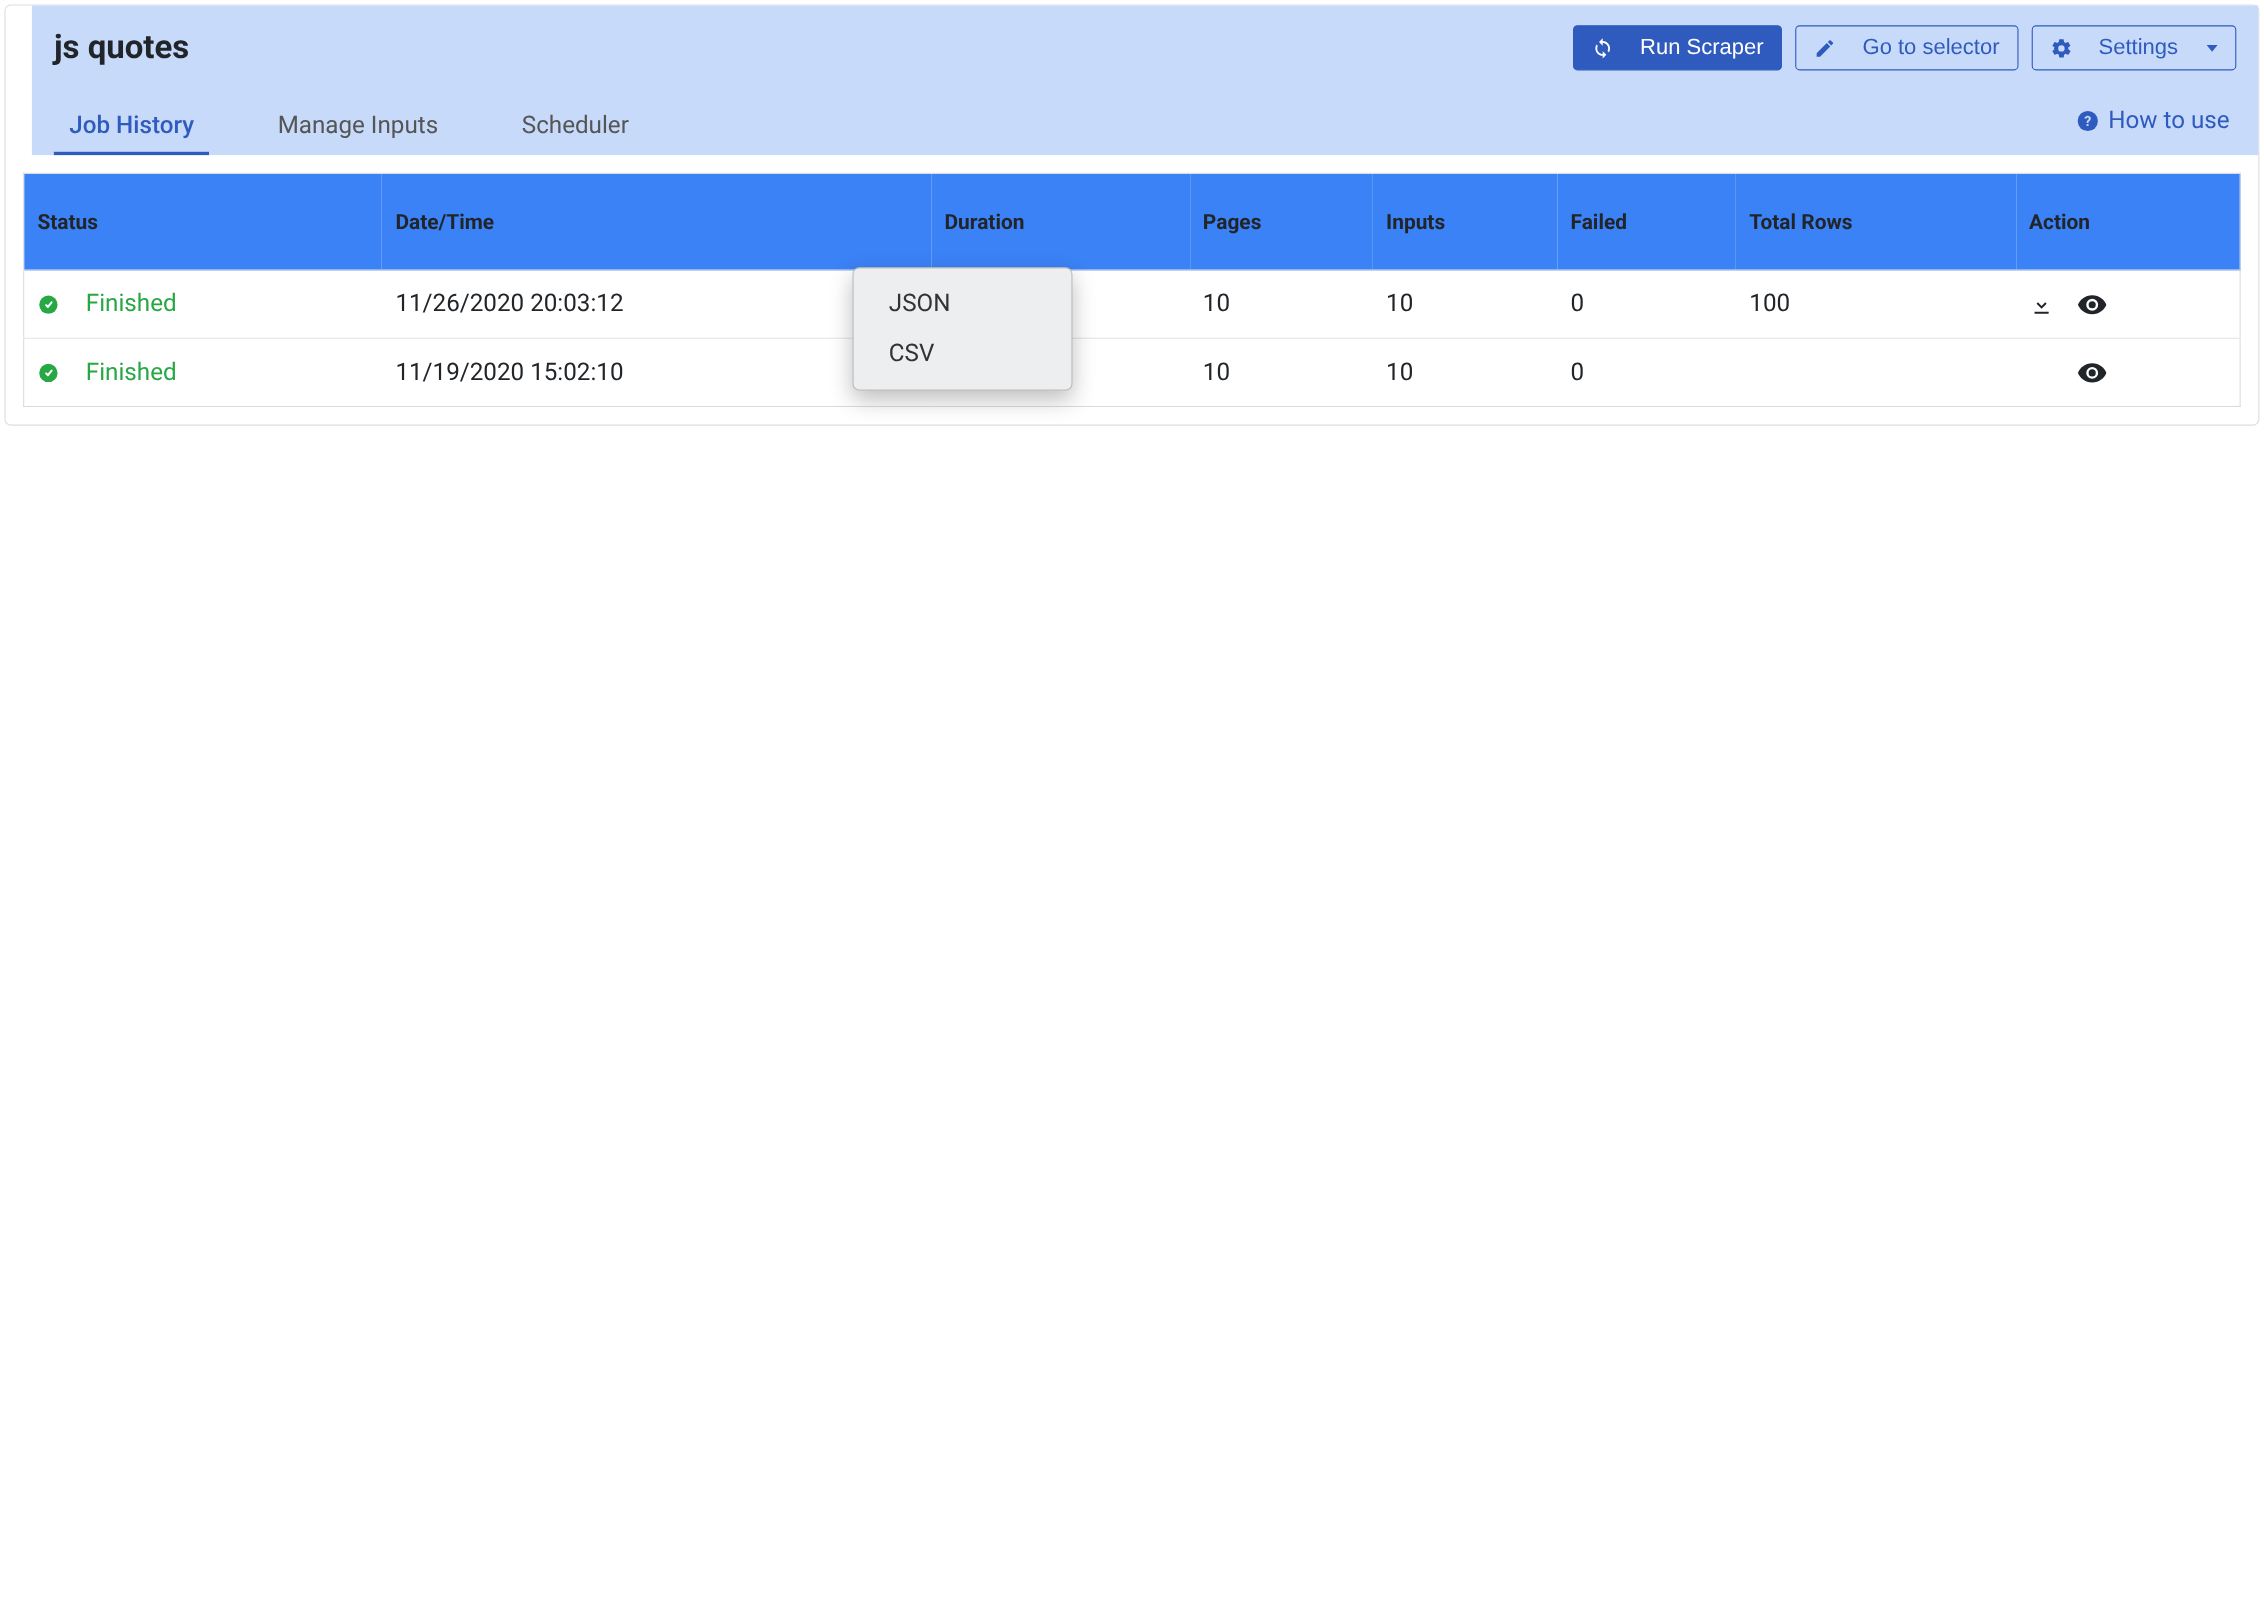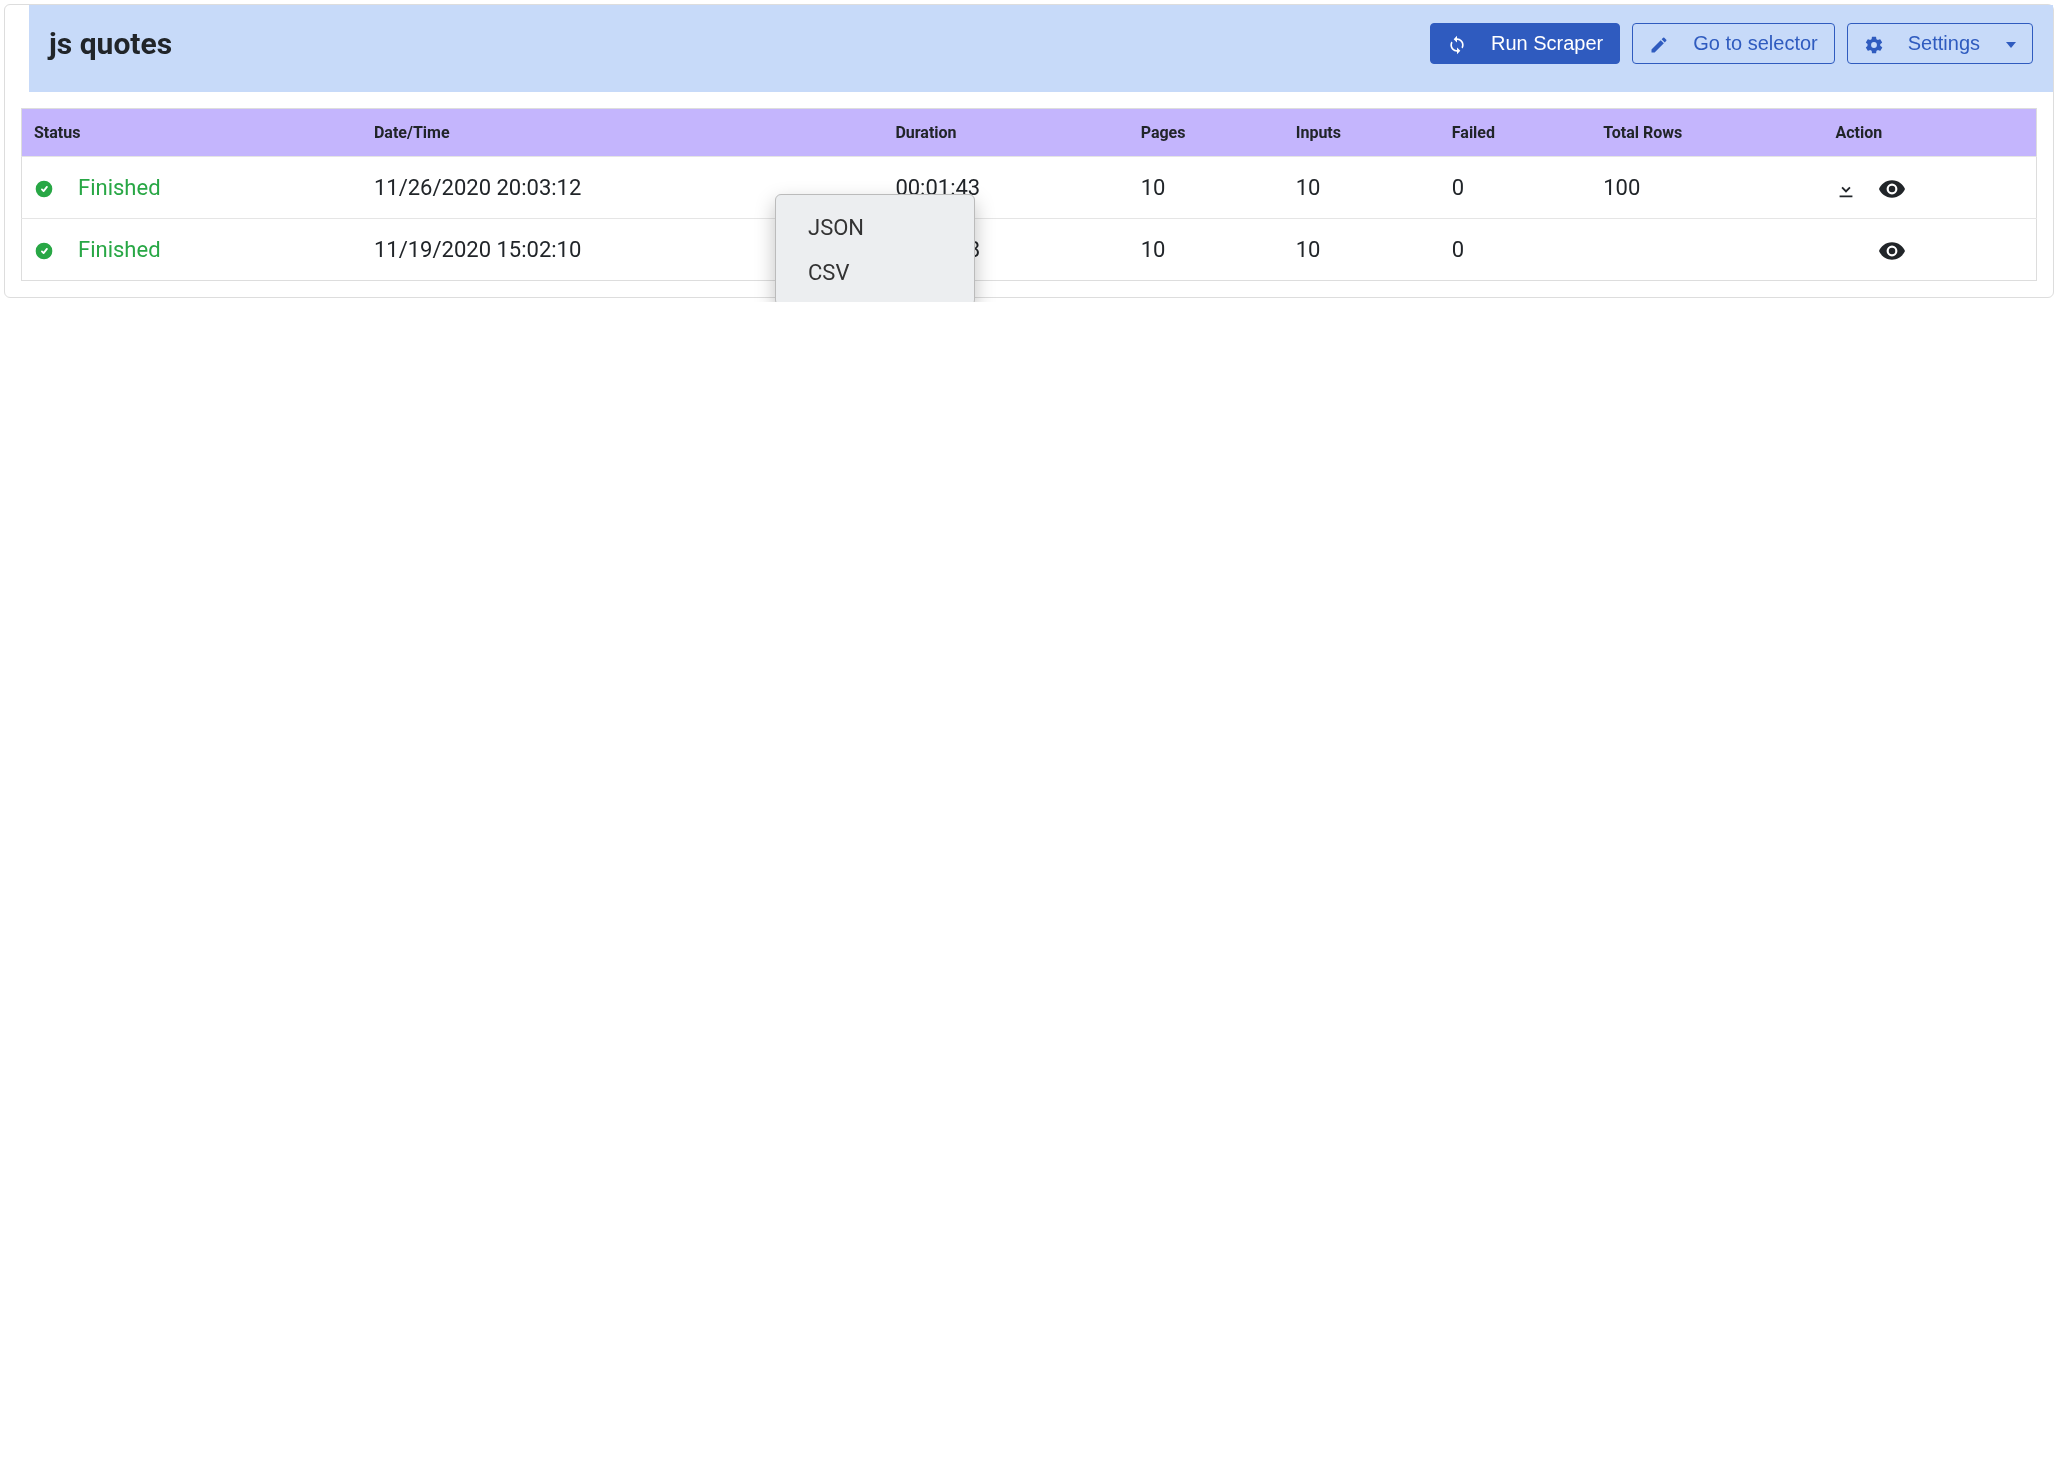--- a/index.html
+++ b/index.html
@@ -98,25 +98,25 @@
     padding: 16px;
     position: relative;
     overflow: visible;
   }
   table {
     width: 100%;
     border-collapse: collapse;
     border: 1px solid #ddd;
   }
   thead th {
-    background: #c4b5fd;
+    background: #3b82f6;
     text-align: left;
     font-weight: 700;
-    padding: 14px 12px;
-    font-size: 16px;
+    padding: 32px 12px;
+    font-size: 19px;
     color: #212529;
   }
   tbody td {
     padding: 18px 12px;
     border-top: 1px solid #e5e5e5;
     font-size: 22px;
     vertical-align: middle;
   }
   .status-cell {
     display: inline-flex;
@@ -183,20 +183,36 @@
           </span>
           <span>Settings</span>
           <span class="caret">
             <svg width="10" height="10" viewBox="0 0 10 6" fill="currentColor">
                 <path d="M0 0l5 6 5-6z"></path>
               </svg>
           </span>
         </button>
       </div>
     </div>
+    <div class="header-tabs">
+      <div class="tabs-left">
+        <div class="tab active">Job History</div>
+        <div class="tab">Manage Inputs</div>
+        <div class="tab">Scheduler</div>
+      </div>
+      <div class="how-to">
+        <span>
+          <svg width="22" height="22" viewBox="0 0 24 24" fill="currentColor">
+              <circle cx="12" cy="12" r="10"></circle>
+              <text x="12" y="17" text-anchor="middle" font-size="14" font-weight="bold" fill="#c7daf9">?</text>
+            </svg>
+        </span>
+        <span>How to use</span>
+      </div>
+    </div>
   </div>
 
   <div class="content">
     <table>
       <thead>
         <tr>
           <th>Status</th>
           <th>Date/Time</th>
           <th>Duration</th>
           <th>Pages</th>

